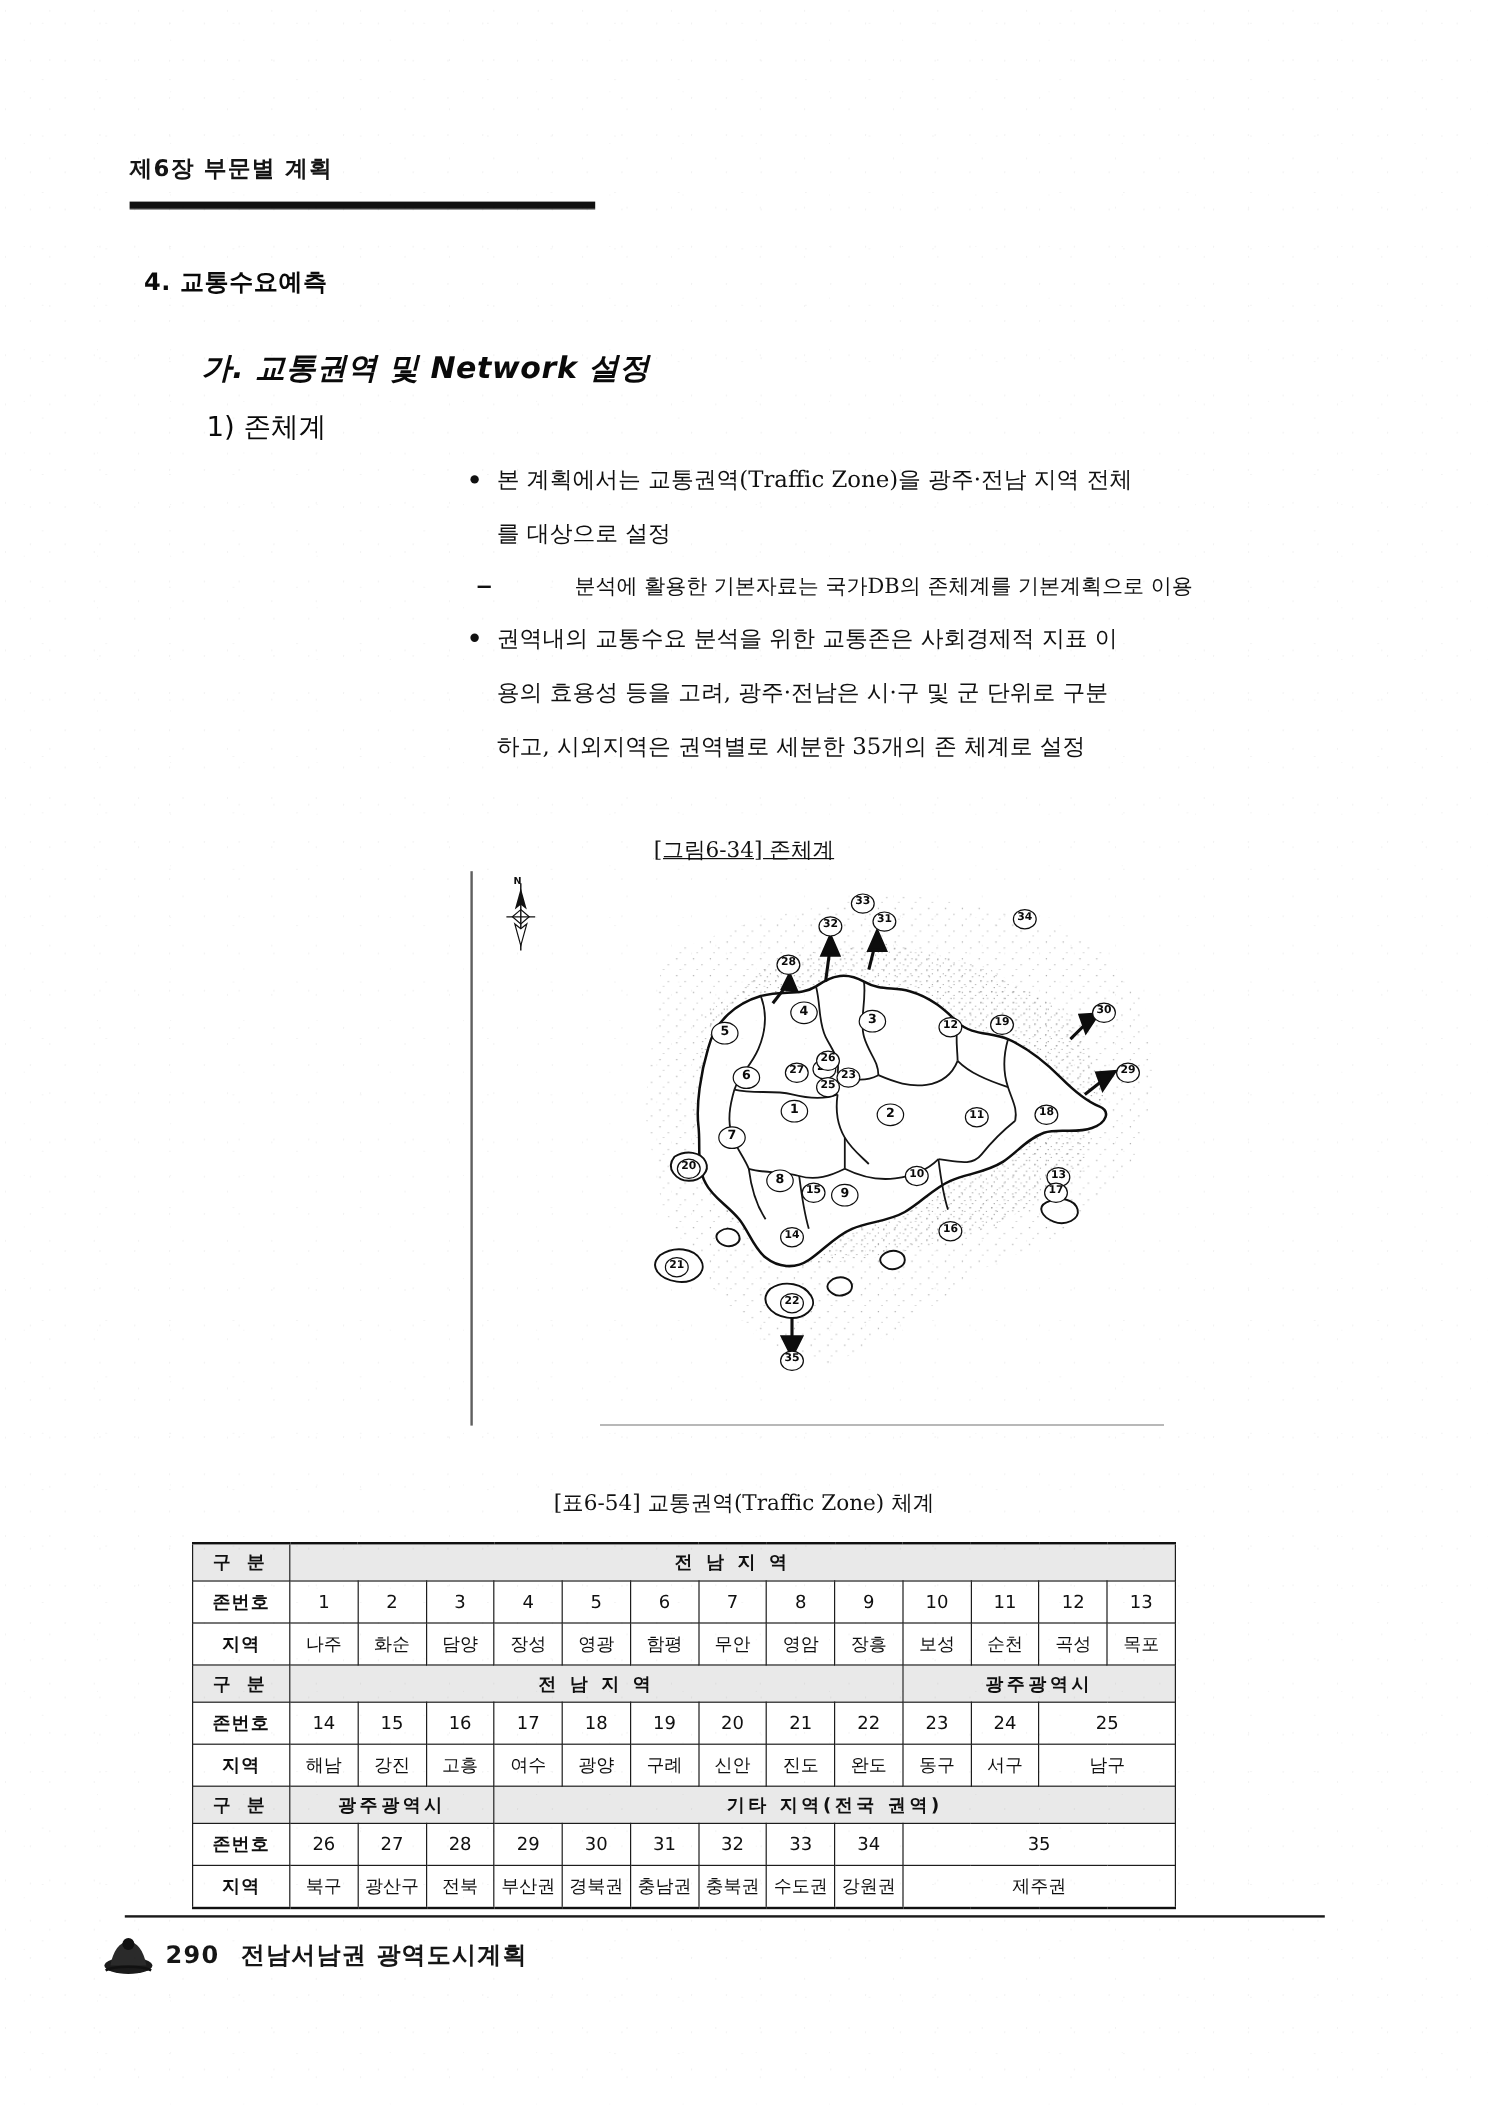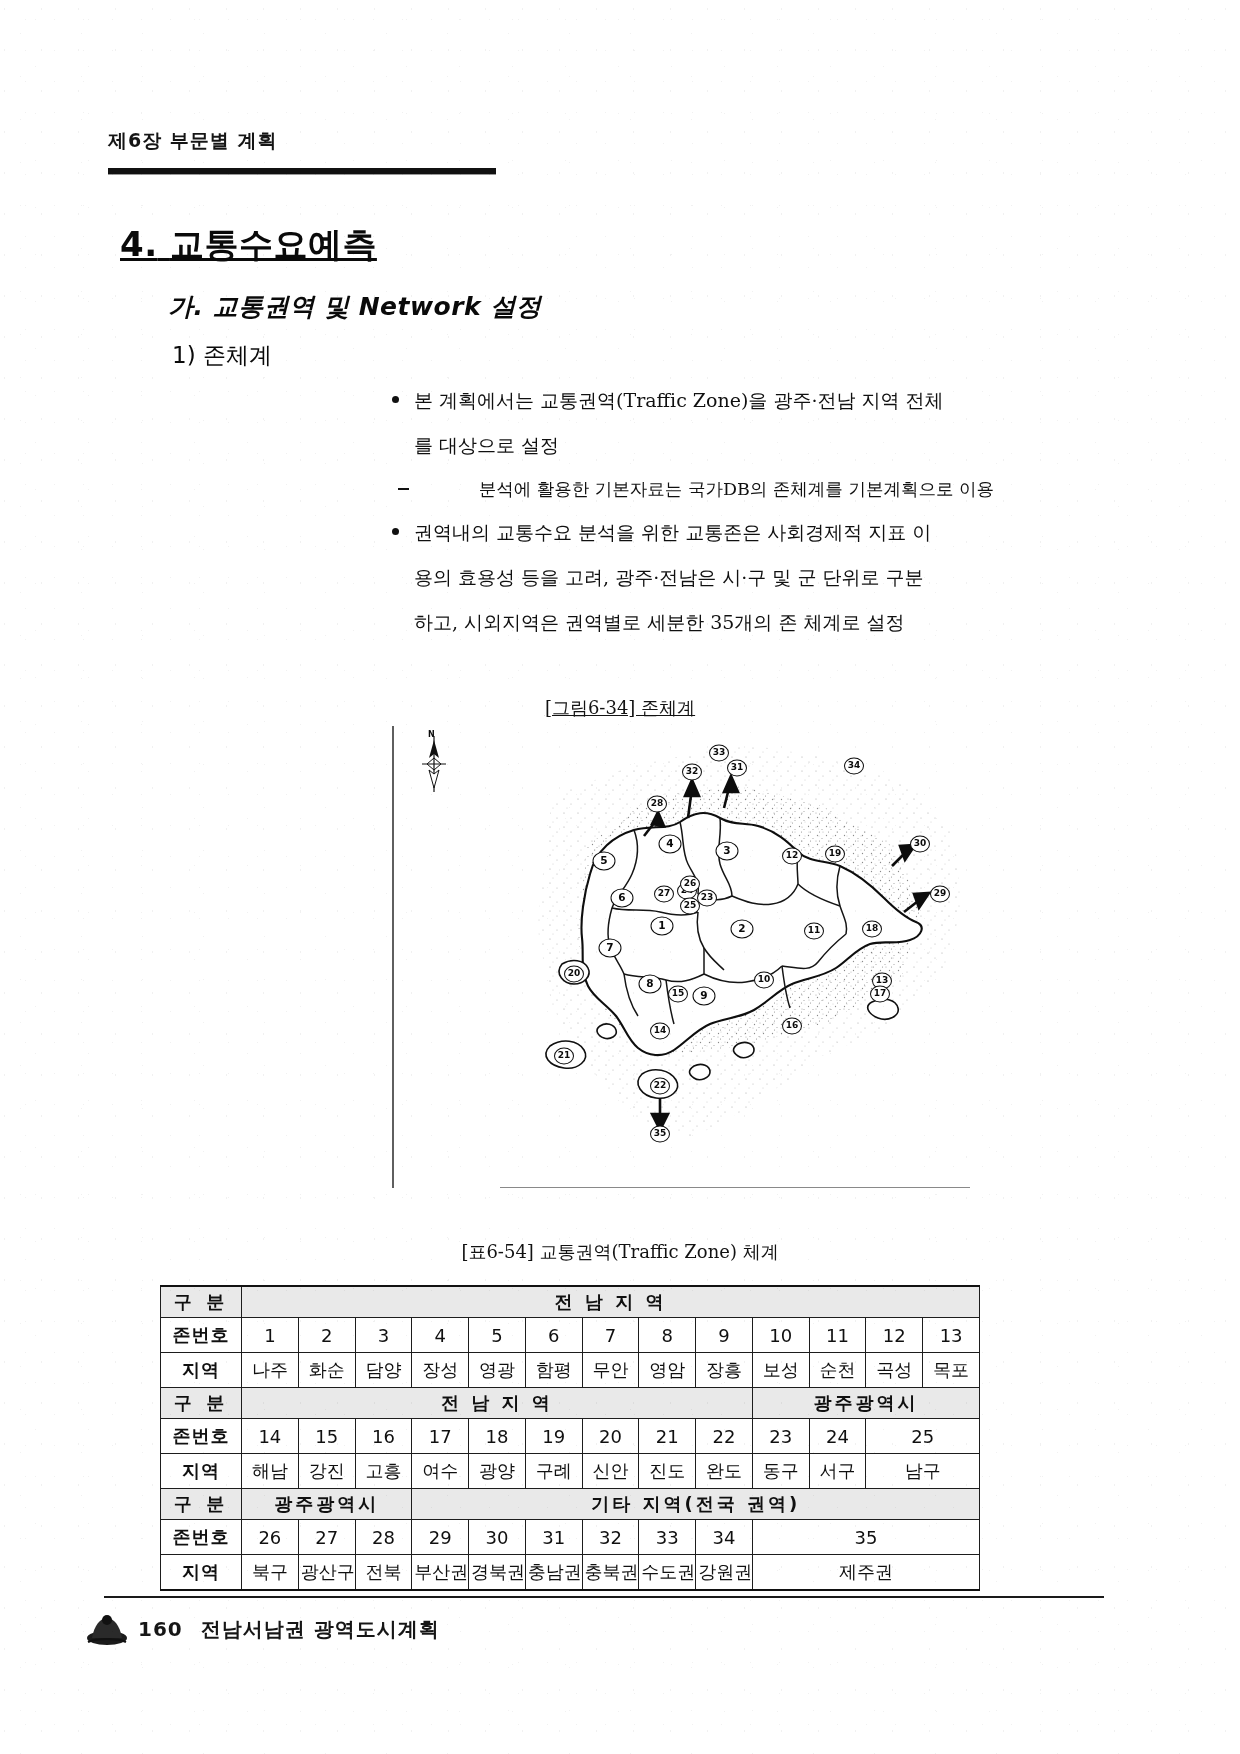--- a/index.html
+++ b/index.html
@@ -59,25 +59,24 @@
     width: 388px; height: 1px;
     background: #333;
     opacity: .5;
   }
 
   
   .h-num {
     position: absolute;
     left: 120px;
     top: 222px;
-    font-size: 34px;
+    font-size: 20px;
     font-weight: 700;
     letter-spacing: 0.5px;
     color: #0a0a0a;
-    text-decoration: underline;
   }
   .h-ga {
     position: absolute;
     left: 168px;
     top: 290px;
     font-size: 25px;
     font-weight: 700;
     letter-spacing: .5px;
     color: #0a0a0a;
     font-style: italic;
@@ -238,21 +237,21 @@
     font-size: 18px;
     color: #121212;
   }
   table.zones {
     position: absolute;
     left: 160px;
     top: 1285px;
     width: 820px;
     border-collapse: collapse;
     font-family: "DejaVu Sans", "Liberation Sans", sans-serif;
-    font-size: 18px;
+    font-size: 15px;
     color: #101010;
     table-layout: fixed;
   }
   table.zones td {
     border: 1.1px solid #1d1d1d;
     text-align: center;
     height: 34px;
     padding: 0 2px;
     white-space: nowrap;
     overflow: hidden;
@@ -596,17 +595,17 @@
 <div class="foot-rule"></div>
 <div class="foot-mark">
   <svg width="46" height="40" viewBox="0 0 46 40">
     <ellipse cx="23" cy="30" rx="20" ry="7" fill="#1b1b1b"></ellipse>
     <path d="M8 30 C10 18 16 10 23 10 C30 10 36 18 38 30 Z" fill="#2a2a2a"></path>
     <circle cx="23" cy="12" r="5" fill="#111"></circle>
     <path d="M4 34 C12 30 34 30 42 34" stroke="#111" stroke-width="2" fill="none"></path>
   </svg>
 </div>
 <div class="foot-text">
-  <span class="pg">160</span>
+  <span class="pg">290</span>
   <span>전남서남권 광역도시계획</span>
 </div>
 
 <div class="scan-grain"></div>
 
 </body></html>

